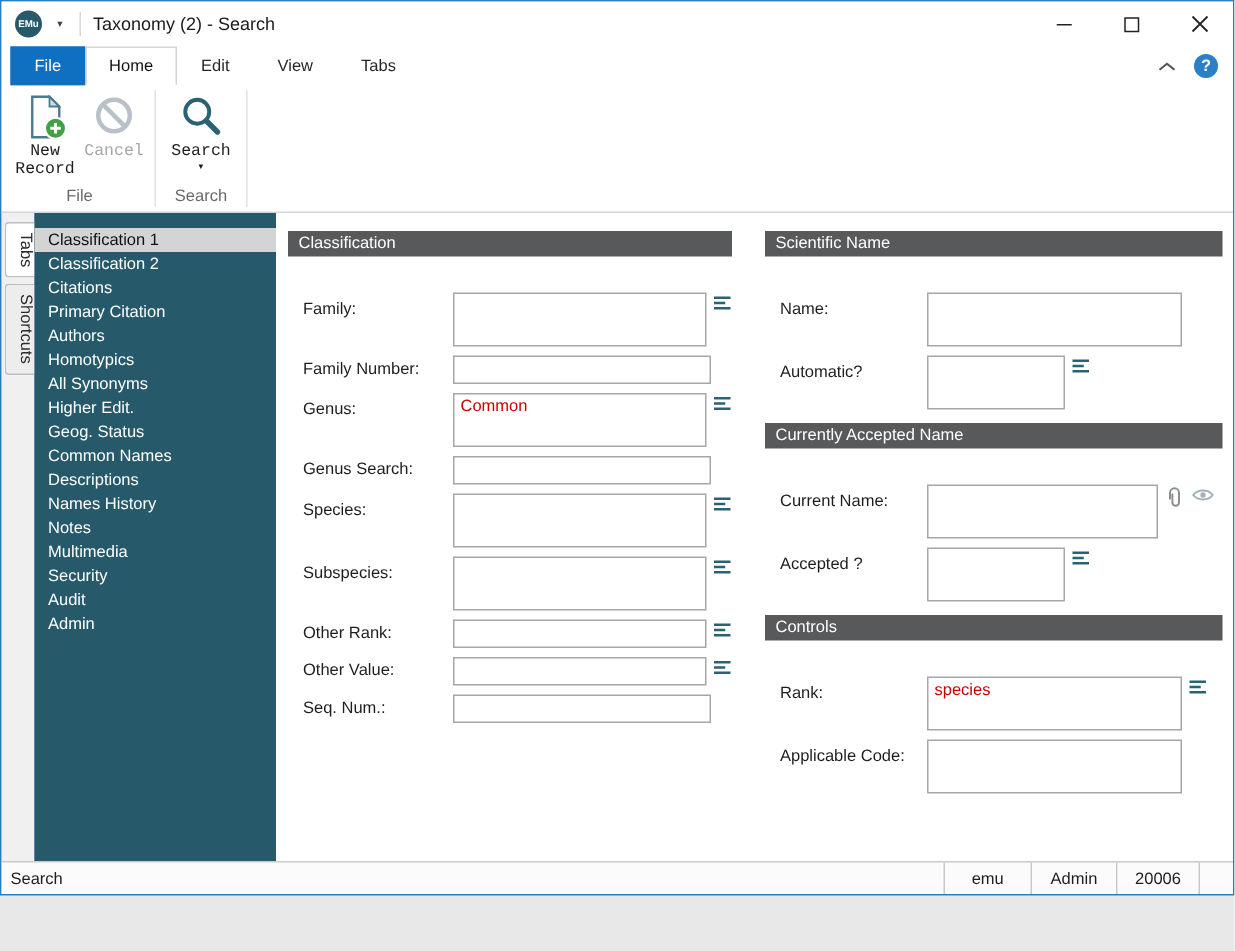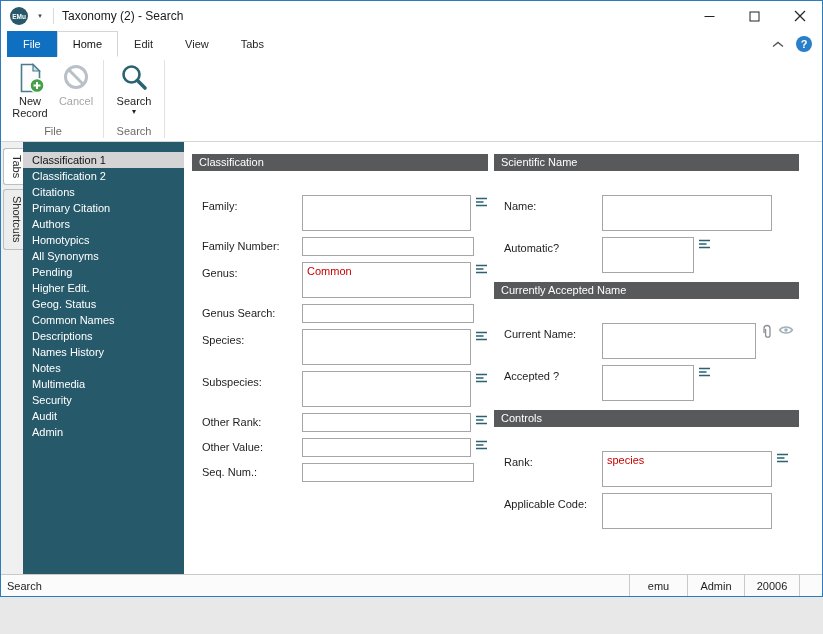--- a/index.html
+++ b/index.html
@@ -23,39 +23,39 @@
   .rtabs-right{margin-left:auto;display:flex;align-items:center;gap:12px;padding-right:10px}
   .collapse-btn{display:flex;align-items:center}
   .help-icon{width:16px;height:16px;border-radius:50%;background:#2a7fc9;color:#fff;font-size:11px;font-weight:bold;display:flex;align-items:center;justify-content:center}
 
   
   .rbody{flex:0 0 84px;border-bottom:1px solid #d5d5d5;display:flex;background:#fff;padding-left:3px}
   .rgroup{display:flex;flex-direction:column}
   .rgroup-btns{flex:1;display:flex;align-items:flex-start;padding:3px 3px 0}
   .rgroup-label{height:17px;line-height:14px;text-align:center;color:#6a6a6a}
   .rsep{width:1px;background:#e2e2e2;margin:3px 1px}
-  .rbtn{width:46px;display:flex;flex-direction:column;align-items:center;padding-top:2px;background:transparent;border:none;font-family:Liberation Sans, sans-serif;font-size:11px}
+  .rbtn{width:46px;display:flex;flex-direction:column;align-items:center;padding-top:2px;background:transparent;border:none;font-family:Liberation Mono, monospace;font-size:11px}
   .rbtn .lbl{margin-top:1px;text-align:center;line-height:12px;color:#1e1e1e}
   .rbtn.disabled .lbl{color:#a6a6a6}
   .rbtn.search{width:52px}
   .search-caret{font-size:8px;line-height:8px;color:#1e1e1e;margin-top:1px}
 
   
   .main{flex:1;display:flex;background:#3b82f6;min-height:0}
   .side-strip{flex:0 0 22px;background:#f0f0f0;display:flex;flex-direction:column;align-items:flex-end;padding-top:6px}
   .vtab{writing-mode:vertical-rl;width:20px;padding:6px 0;text-align:center;background:#fff;border:1px solid #b9bfc2;border-right:none;border-radius:3px 0 0 3px;margin-bottom:4px;color:#2b2b2b;box-sizing:border-box}
   .vtab.inactive{background:#ededed}
   .nav{flex:0 0 161px;background:#26596a;padding-top:10px;overflow:hidden}
   .nav-item{height:16px;line-height:16px;padding-left:9px;color:#fff;white-space:nowrap;cursor:default}
   .nav-item.selected{background:#d4d4d4;color:#111}
 
   .form{flex:1;position:relative;background:#fff;overflow:hidden}
   .col{position:absolute;top:12px}
   .col1{left:8px;width:296px}
-  .col2{left:310px;width:305px}
+  .col2{left:326px;width:305px}
   .sec-h{height:17px;line-height:17px;background:#58595b;color:#fff;padding-left:7px}
   .sec-h.mt{margin-top:9px}
   .frow{display:flex;align-items:flex-start;margin-top:6px;padding-left:10px}
   .frow.first{margin-top:24px}
   .flabel{padding-top:3px}
   .frow.tallrow .flabel{padding-top:5px}
   .col1 .flabel{width:100px;flex:0 0 100px}
   .col2 .flabel{width:98px;flex:0 0 98px}
   .finput{border:1px solid #a6a6a6;background:#fff;padding:2px 4px;color:#c80000;line-height:13px;overflow:hidden;box-sizing:border-box}
   .finput.tall{height:36px}
@@ -161,21 +161,20 @@
     </div>
 
     <div class="nav">
       <div class="nav-item selected">Classification 1</div>
       <div class="nav-item">Classification 2</div>
       <div class="nav-item">Citations</div>
       <div class="nav-item">Primary Citation</div>
       <div class="nav-item">Authors</div>
       <div class="nav-item">Homotypics</div>
       <div class="nav-item">All Synonyms</div>
-      <div class="nav-item">Pending</div>
       <div class="nav-item">Higher Edit.</div>
       <div class="nav-item">Geog. Status</div>
       <div class="nav-item">Common Names</div>
       <div class="nav-item">Descriptions</div>
       <div class="nav-item">Names History</div>
       <div class="nav-item">Notes</div>
       <div class="nav-item">Multimedia</div>
       <div class="nav-item">Security</div>
       <div class="nav-item">Audit</div>
       <div class="nav-item">Admin</div>

